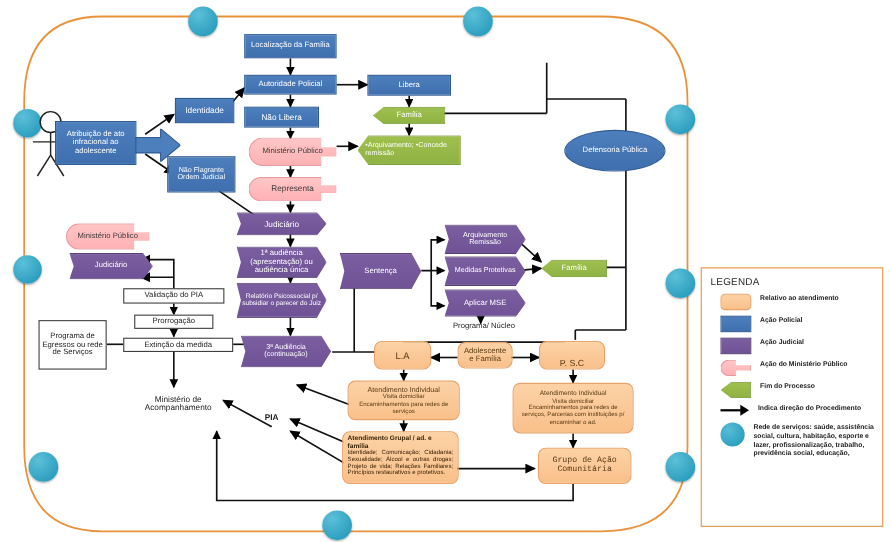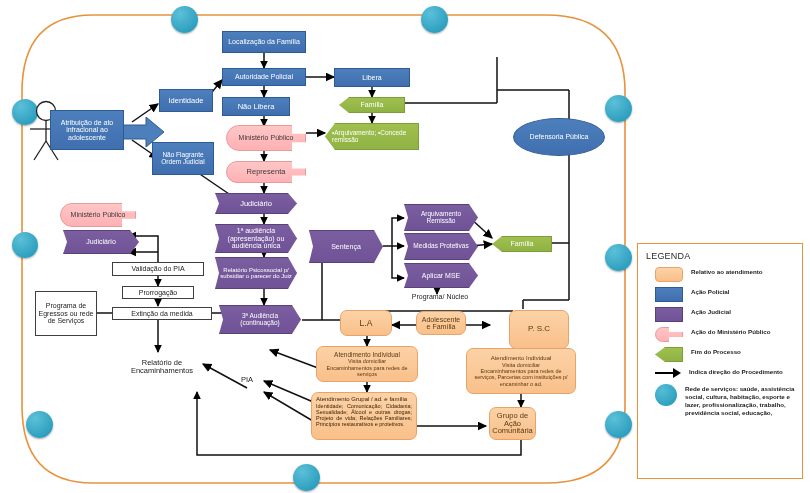--- a/index.html
+++ b/index.html
@@ -32,21 +32,21 @@
   
   .mp{border-radius:16px 0 0 16px;
       clip-path:polygon(0 0,calc(100% - 14px) 0,calc(100% - 14px) 34%,100% 34%,
                         100% 66%,calc(100% - 14px) 66%,calc(100% - 14px) 100%,0 100%);}
   
   .chev{clip-path:polygon(10px 0,100% 0,100% 100%,10px 100%,0 50%);}
 
   .f55{font-size:5.5px;} .f6{font-size:6px;} .f65{font-size:6.5px;}
   .f7{font-size:7px;} .f75{font-size:7.5px;} .f8{font-size:8px;}
   .f85{font-size:8.5px;}
-  .b{font-weight:normal;}
+  .b{font-weight:bold;}
 
   
   #legend{position:absolute;left:637px;top:243px;width:166px;height:236px;
           background:#ffffff;border:1.4px solid #e8923c;box-sizing:border-box;
           padding:6px 7px;z-index:4;}
   #legend .ltitle{font-size:9px;color:#2b2b2b;margin:1px 0 6px 1px;letter-spacing:.2px;}
   .lrow{display:flex;align-items:flex-start;margin-bottom:5px;}
   .lsw{width:26px;height:13px;flex:0 0 26px;margin-right:8px;margin-left:10px;}
   .ltx{font-size:6.2px;font-weight:bold;color:#222;line-height:1.28;padding-top:1px;}
   .lsw.orange{border-radius:4px;}
@@ -284,33 +284,33 @@
       <span>Extinção da medida</span>
     </div>
     <div class="node white f7" style="left:35px;top:291px;width:62px;height:45px;">
       <span>Programa de Egressos ou rede de Serviços</span>
     </div>
 
     <div class="node plain f7" style="left:400px;top:291px;width:80px;height:12px;">
       <span>Programa/ Núcleo</span>
     </div>
     <div class="node plain f75" style="left:120px;top:355px;width:84px;height:24px;">
-      <span>Relatório de Encaminhamentos</span>
+      <span>Ministério de Acompanhamento</span>
     </div>
     <div class="node plain f75 b" style="left:232px;top:374px;width:30px;height:12px;">
       <span>PIA</span>
     </div>
 
     <div class="node orange f85" style="left:340px;top:310px;width:52px;height:26px;">
       <span>L.A</span>
     </div>
     <div class="node orange f7" style="left:416px;top:311px;width:50px;height:24px;">
       <span>Adolescente e Família</span>
     </div>
-    <div class="node orange f8" style="left:509px;top:310px;width:60px;height:39px;">
+    <div class="node orange f8" style="left:490px;top:310px;width:60px;height:26px;align-items:flex-end;">
       <span>P. S.C</span>
     </div>
 
     <div class="orange" style="position:absolute;left:316px;top:346px;width:102px;height:36px;box-sizing:border-box;
                 display:flex;flex-direction:column;align-items:center;justify-content:center;
                 text-align:center;color:#5a3a12;line-height:1.12;">
       <span class="f65">Atendimento Individual</span>
       <span class="f5 f55">Visita domiciliar</span>
       <span class="f55" style="padding:0 3px;">Encaminhamentos para redes de serviços</span>
     </div>
@@ -322,21 +322,21 @@
     </div>
 
     <div class="orange" style="position:absolute;left:466px;top:348px;width:110px;height:46px;box-sizing:border-box;
                 display:flex;flex-direction:column;align-items:center;justify-content:center;
                 text-align:center;color:#5a3a12;line-height:1.14;">
       <span class="f6">Atendimento Individual</span>
       <span class="f55">Visita domiciliar</span>
       <span class="f55" style="padding:0 4px;">Encaminhamentos para redes de serviços, Parcerias com instituições p/ encaminhar o ad.</span>
     </div>
 
-    <div class="node orange f75" style="left:489px;top:407px;width:47px;height:33px;">
+    <div class="node orange f75" style="left:489px;top:407px;width:85px;height:33px;font-family:Liberation Mono, monospace;">
       <span>Grupo de Ação Comunitária</span>
     </div>
 
   </div>
 
   <div id="legend">
     <div class="ltitle">LEGENDA</div>
 
     <div class="lrow">
       <div class="lsw orange"></div>

